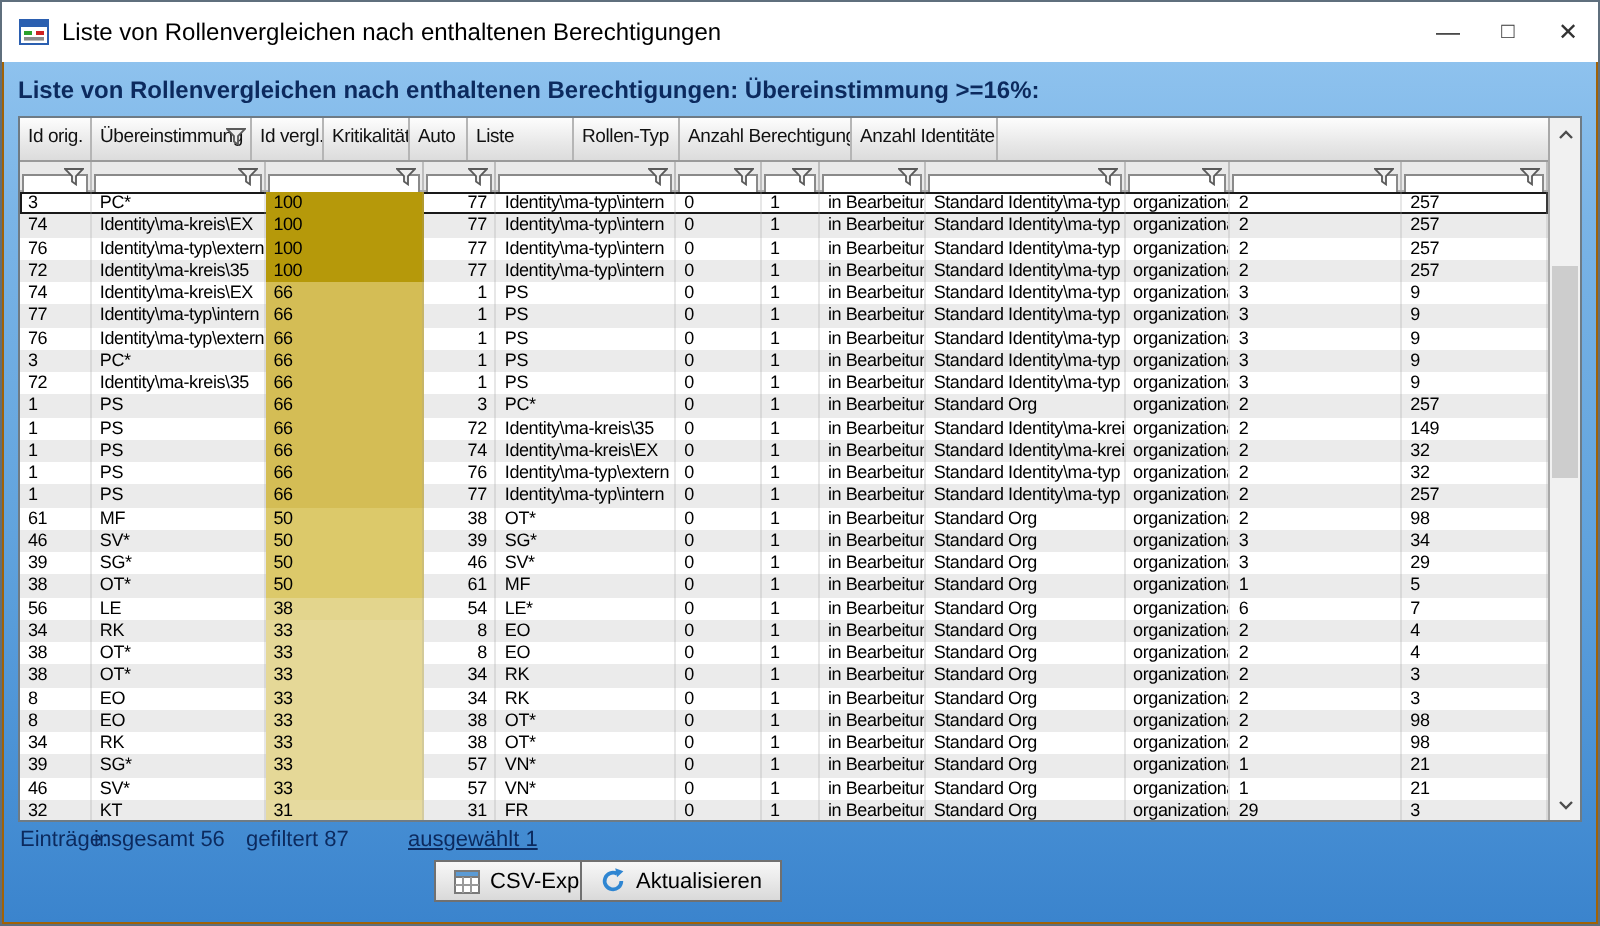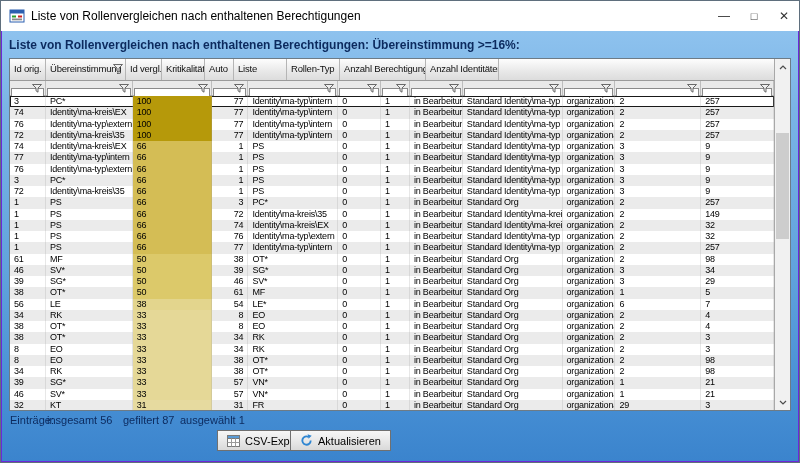--- a/index.html
+++ b/index.html
@@ -1,19 +1,19 @@
 <!DOCTYPE html>
 <html><head>
 <meta charset="utf-8">
 <style>
   * { box-sizing: border-box; margin: 0; padding: 0; }
   html,body { width:800px; height:463px; }
   body { font-family:"Liberation Sans", sans-serif; position:relative; overflow:hidden; }
 
-  .window { position:absolute; inset:0; border:1px solid #5f6f7d; background:#6d28d9; }
+  .window { position:absolute; inset:0; border:1px solid #5f6f7d; background:#a16207; }
 
   
   .titlebar { position:absolute; top:0; left:0; right:0; height:30px; background:#ffffff; display:flex; align-items:center; }
   .titlebar .app-icon { width:16px; height:16px; margin:0 6px 0 8px; }
   .titlebar .title { font-size:12px; color:#000; }
   .win-controls { position:absolute; right:0; top:0; height:30px; display:flex; }
   .win-btn { width:30px; height:30px; display:flex; align-items:center; justify-content:center; font-size:12px; color:#333; }
   .win-btn.max span { font-size:11px; }
 
   
@@ -43,21 +43,21 @@
   .scroll-btn.up { top:0; }
   .scroll-btn.down { bottom:0; }
   .scroll-thumb { position:absolute; left:1px; width:13px; top:74px; height:106px; background:#cdcdcd; }
 
   
   .footer-status { position:absolute; left:8px; top:383px; height:13px; font-size:11px; color:#0c2a5e; }
   .footer-status span { position:absolute; white-space:nowrap; }
   .fs-label { left:0; }
   .fs-total { left:37px; }
   .fs-filtered { left:113px; }
-  .fs-selected { left:170px; }
+  .fs-selected { left:194px;text-decoration:underline; }
 
   .btn { position:absolute; top:399px; height:21px; display:flex; align-items:center; gap:5px; padding:0 9px;
          border:1px solid #707070; background:linear-gradient(180deg,#f7f7f7,#e9e9e9 50%,#d9d9d9); font-size:11px; color:#000; }
   .btn-csv { left:215px; }
   .btn-refresh { left:288px; }
   .btn-close { right:10px; top:404px; }
 
   svg { display:block; }
 </style>
 </head>

